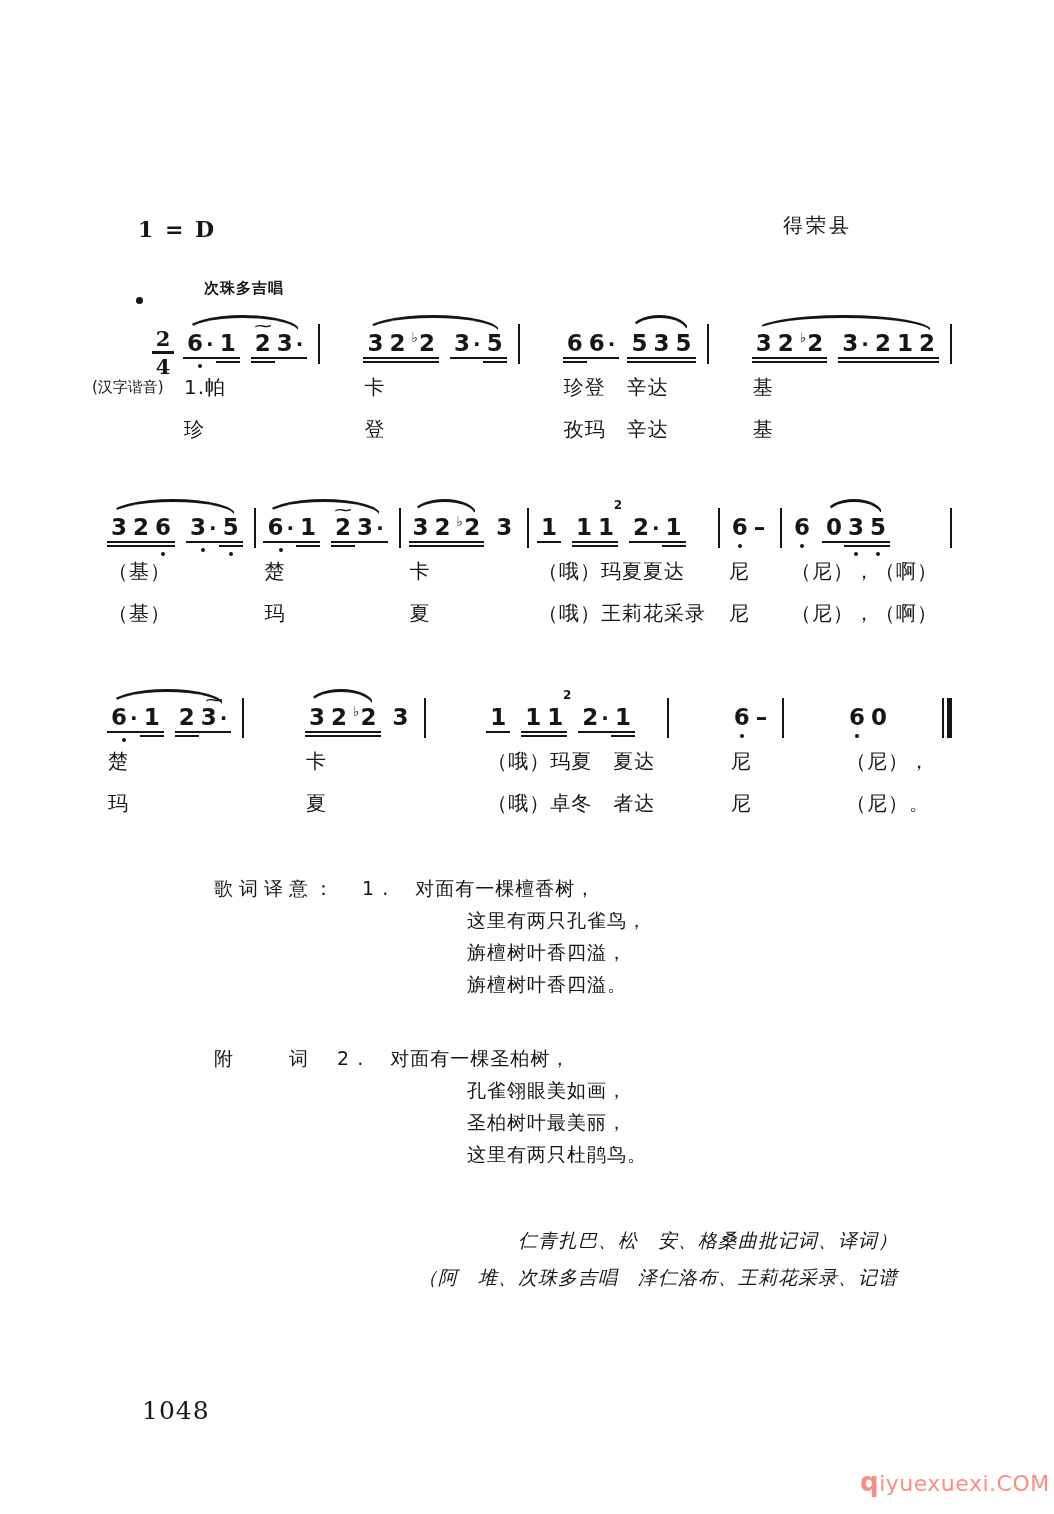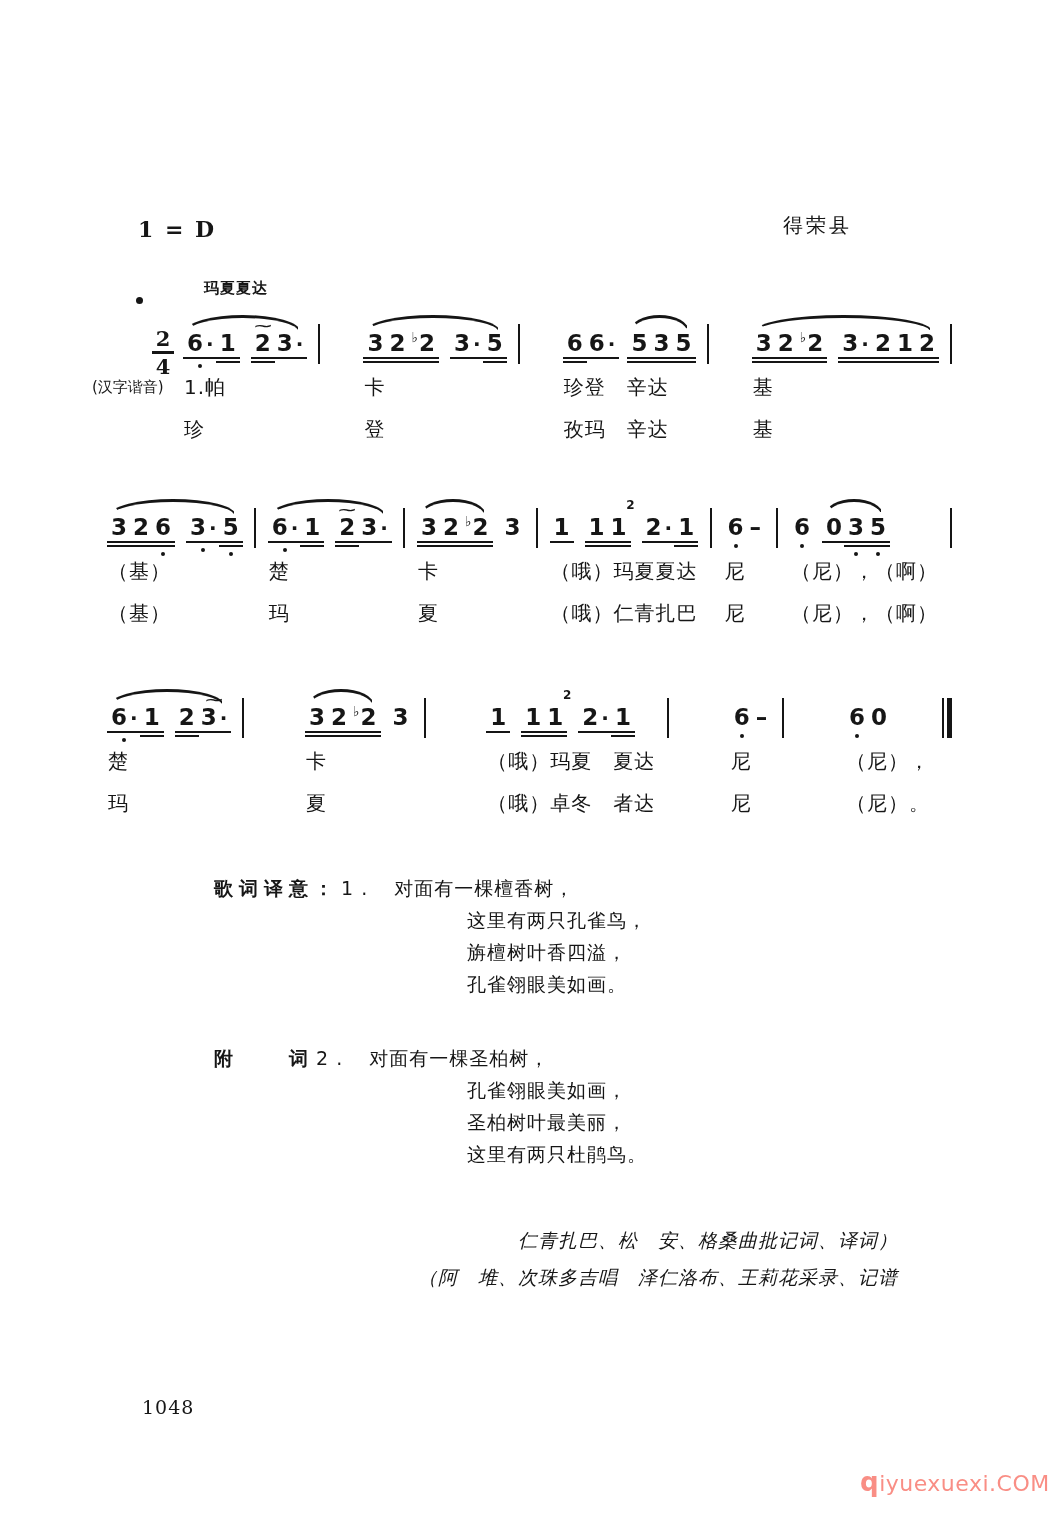--- a/index.html
+++ b/index.html
@@ -46,36 +46,36 @@
   .bar-final{display:flex;margin:12px 0 0 12px;}
   .bar-final .thin{width:2px;height:40px;background:#151515;margin-right:3px;}
   .bar-final .thick{width:5px;height:40px;background:#151515;}
   .lyr{margin-top:21px;font-size:20px;letter-spacing:1px;white-space:nowrap;position:relative;line-height:1.1;}
   .lyr2{margin-top:20px;}
   .prefix{position:absolute;left:-92px;top:3px;font-size:15px;letter-spacing:0;}
   
   .translation,.appendix{position:absolute;left:214px;font-size:19px;line-height:32px;letter-spacing:1px;}
   .translation{top:872px;}
   .appendix{top:1042px;}
-  .tr-label{font-weight:bold;letter-spacing:6px;margin-right:2px;}
+  .tr-label{font-weight:normal;letter-spacing:6px;margin-right:23px;}
   .tr-num{margin-right:26px;}
   .tr-cont > div{margin-left:253px;}
   .attribution{position:absolute;top:1222px;right:156px;text-align:right;
                font-family:"DejaVu Serif",serif;font-style:italic;font-size:19px;line-height:37px;letter-spacing:1px;}
-  .pageno{position:absolute;top:1396px;left:142px;font-family:"DejaVu Serif",serif;font-size:19px;letter-spacing:1px;}
+  .pageno{position:absolute;top:1396px;left:142px;font-family:"DejaVu Serif",serif;font-size:25px;letter-spacing:1px;}
   .watermark{position:absolute;top:1467px;left:860px;font-size:22px;letter-spacing:0.5px;}
   .watermark::first-letter{font-weight:bold;font-size:26px;}
 </style>
 </head>
 <body>
 
 <div class="page">
   <div class="keysig">1 = D</div>
   <div class="region">得荣县</div>
-  <div class="tempo">玛夏夏达</div>
+  <div class="tempo">次珠多吉唱</div>
   <div class="ink-dot"></div>
 
   <div class="system sys1">
       <div class="unit">
         <div class="timesig">
           <div class="ts-n">2</div>
           <div class="ts-bar"></div>
           <div class="ts-n">4</div>
         </div>
         <div class="measure">
@@ -405,21 +405,21 @@
                 </span>
                 <span class="note">
                   <span class="digit">1</span>
                   <span class="uline" style="bottom: -4px;"></span>
                   <span class="uline" style="bottom: -8px;"></span>
                 </span>
               </span>
             </span>
           </div>
           <div class="lyr lyr1"><span>（哦）玛夏夏达</span></div>
-          <div class="lyr lyr2"><span>（哦）仁青扎巴</span></div>
+          <div class="lyr lyr2"><span>（哦）王莉花采录</span></div>
         </div>
         <div class="bar"></div>
       </div>
       <div class="unit">
         <div class="measure">
           <div class="notes-row">
             <span class="item">
               <span class="grp">
                 <span class="note">
                   <span class="digit">6</span>
@@ -638,21 +638,21 @@
       </div>
     </div>
 
   <div class="translation">
     <div class="tr-row">
       <span class="tr-label">歌词译意：</span><span class="tr-num">1 .</span><span class="tr-line">对面有一棵檀香树，</span>
     </div>
     <div class="tr-cont">
         <div>这里有两只孔雀鸟，</div>
         <div>旃檀树叶香四溢，</div>
-        <div>孔雀翎眼美如画。</div>
+        <div>旃檀树叶香四溢。</div>
       </div>
   </div>
 
   <div class="appendix">
     <div class="tr-row">
       <span class="tr-label">附　　词</span><span class="tr-num">2 .</span><span class="tr-line">对面有一棵圣柏树，</span>
     </div>
     <div class="tr-cont">
         <div>孔雀翎眼美如画，</div>
         <div>圣柏树叶最美丽，</div>

